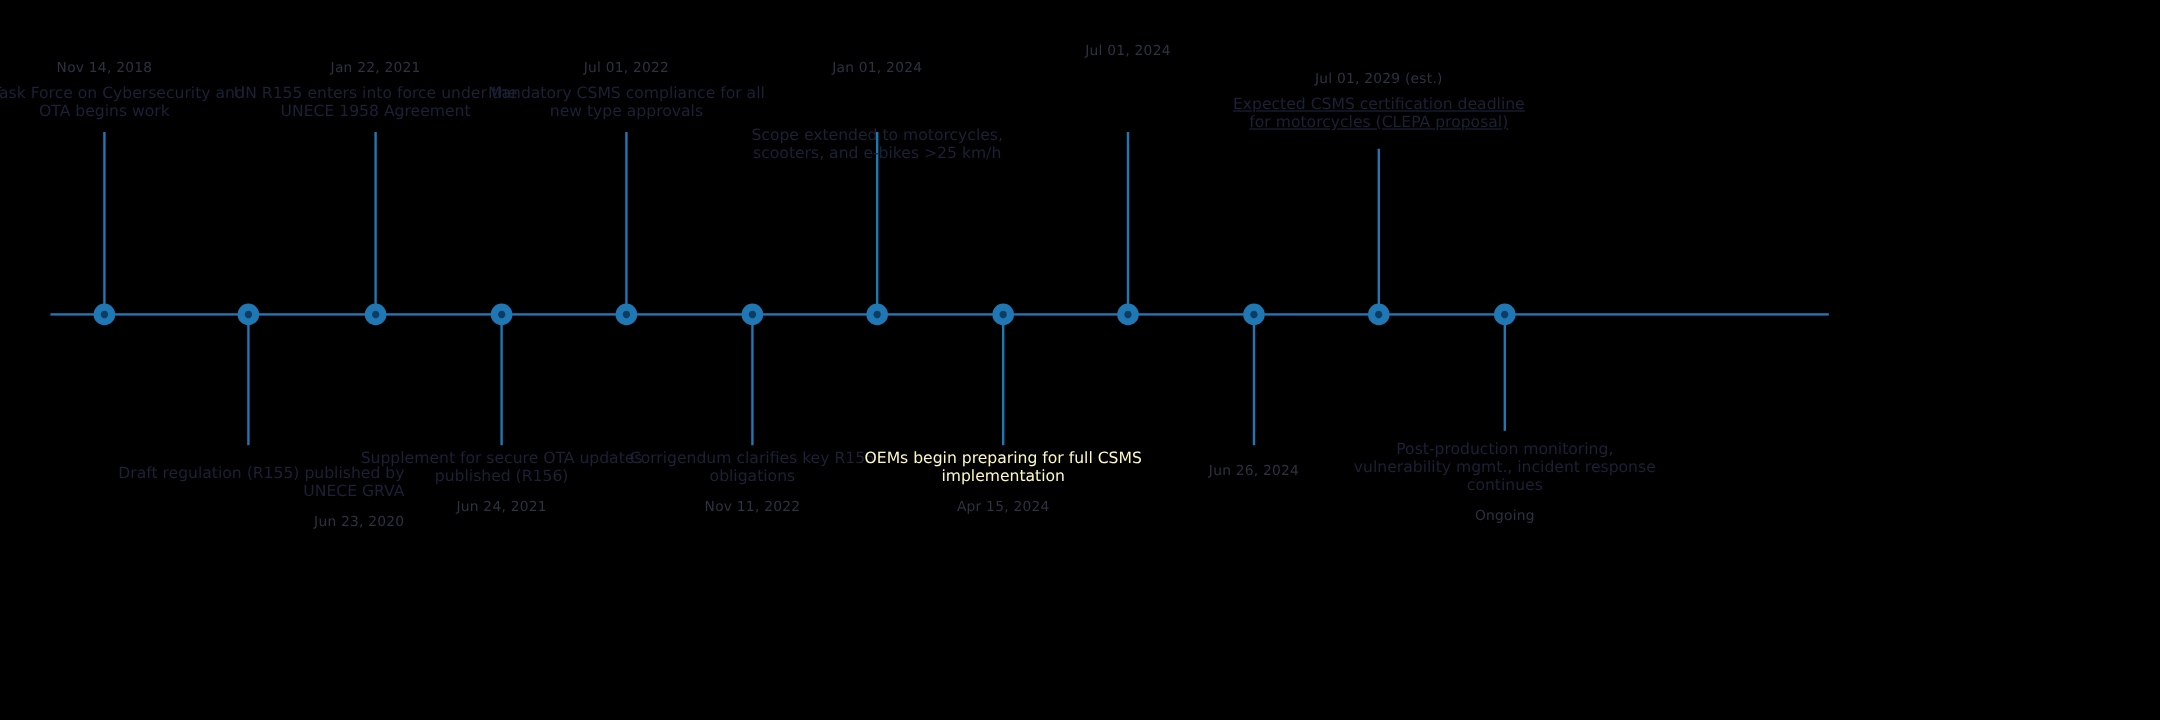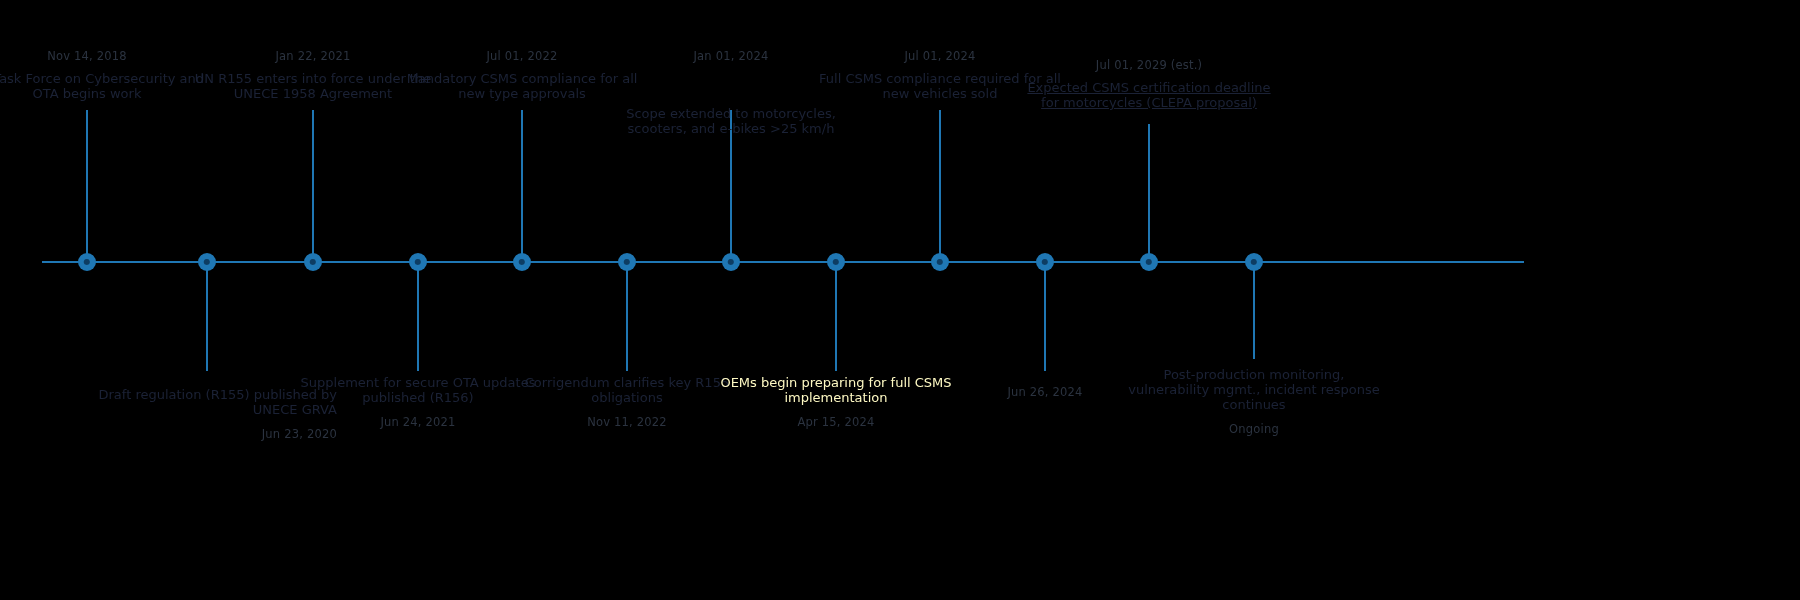--- a/index.html
+++ b/index.html
@@ -169,23 +169,22 @@
         <div class="label-block below" style="top: 376px;">
           <div class="event-desc" style="color: #fef9c3;">OEMs begin preparing for full CSMS implementation</div>
           <div class="event-date" style="color: rgb(43, 51, 64);">Apr 15, 2024</div>
         </div>
       </div>
       <div class="event" style="left: 940px; top: 0px;">
         <div class="stem" style="background: rgb(31, 119, 180); top: 110px; height: 151px;"></div>
         <div class="marker" style="top: 253px; background: rgb(31, 119, 180);">
           <span class="marker-glyph">●</span>
         </div>
-        <div class="label-block above" style="top: 49px;">
+        <div class="label-block above" style="top: 35px;">
           <div class="event-date" style="color: rgb(43, 51, 64);">Jul 01, 2024</div>
-          <div class="event-desc" style="color: rgb(27, 34, 54);">Full CSMS compliance required for all new vehicles sold</div>
         </div>
       </div>
       <div class="event" style="left: 1045px; top: 0px;">
         <div class="stem" style="background: rgb(31, 119, 180); top: 262px; height: 109px;"></div>
         <div class="marker" style="top: 253px; background: rgb(31, 119, 180);">
           <span class="marker-glyph">●</span>
         </div>
         <div class="label-block below" style="top: 376px;">
           <div class="event-date" style="color: rgb(43, 51, 64);">Jun 26, 2024</div>
         </div>

